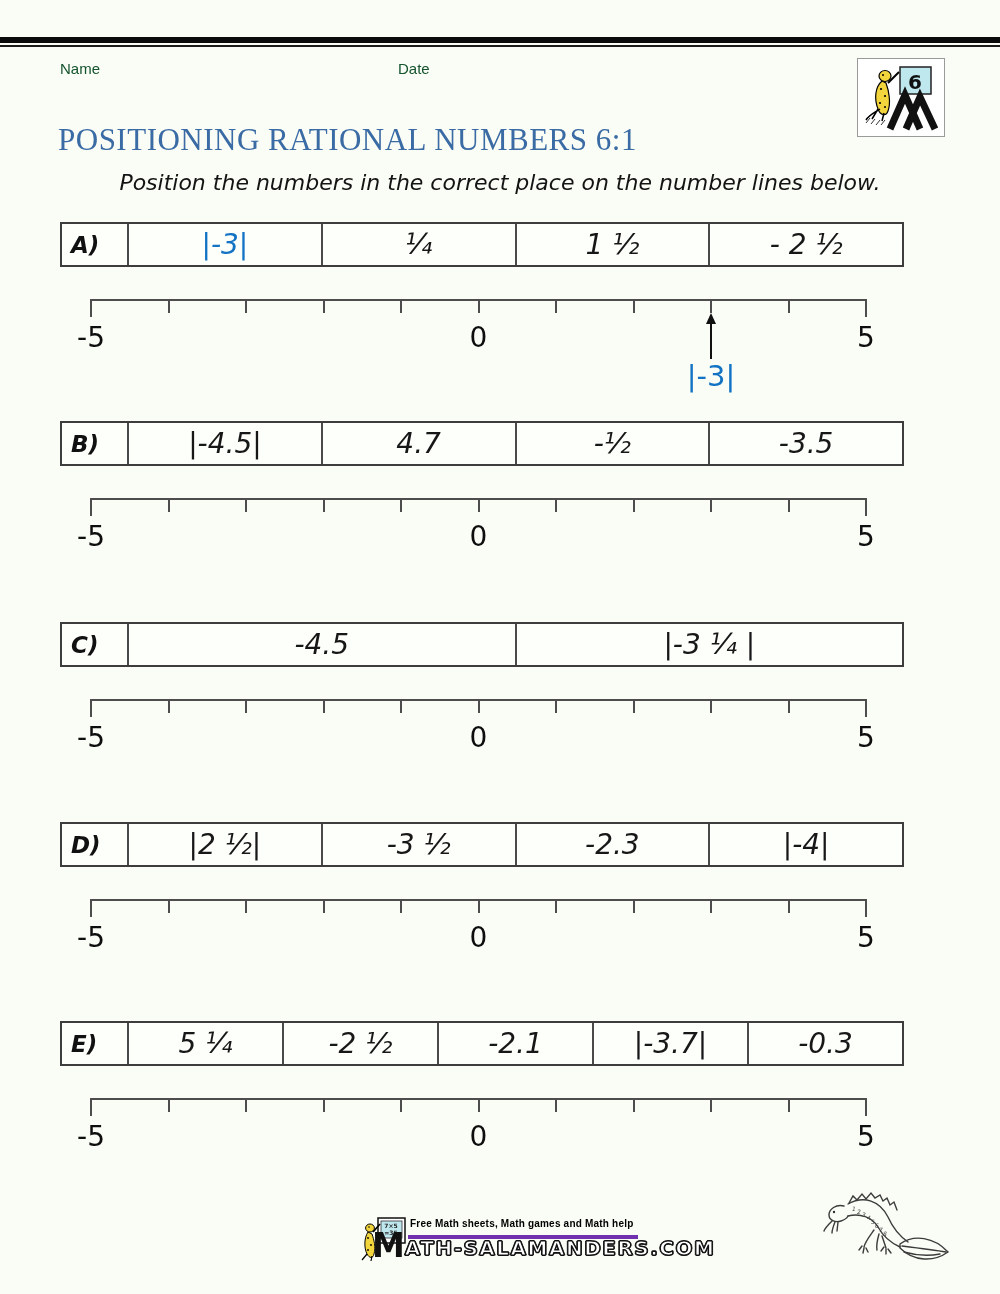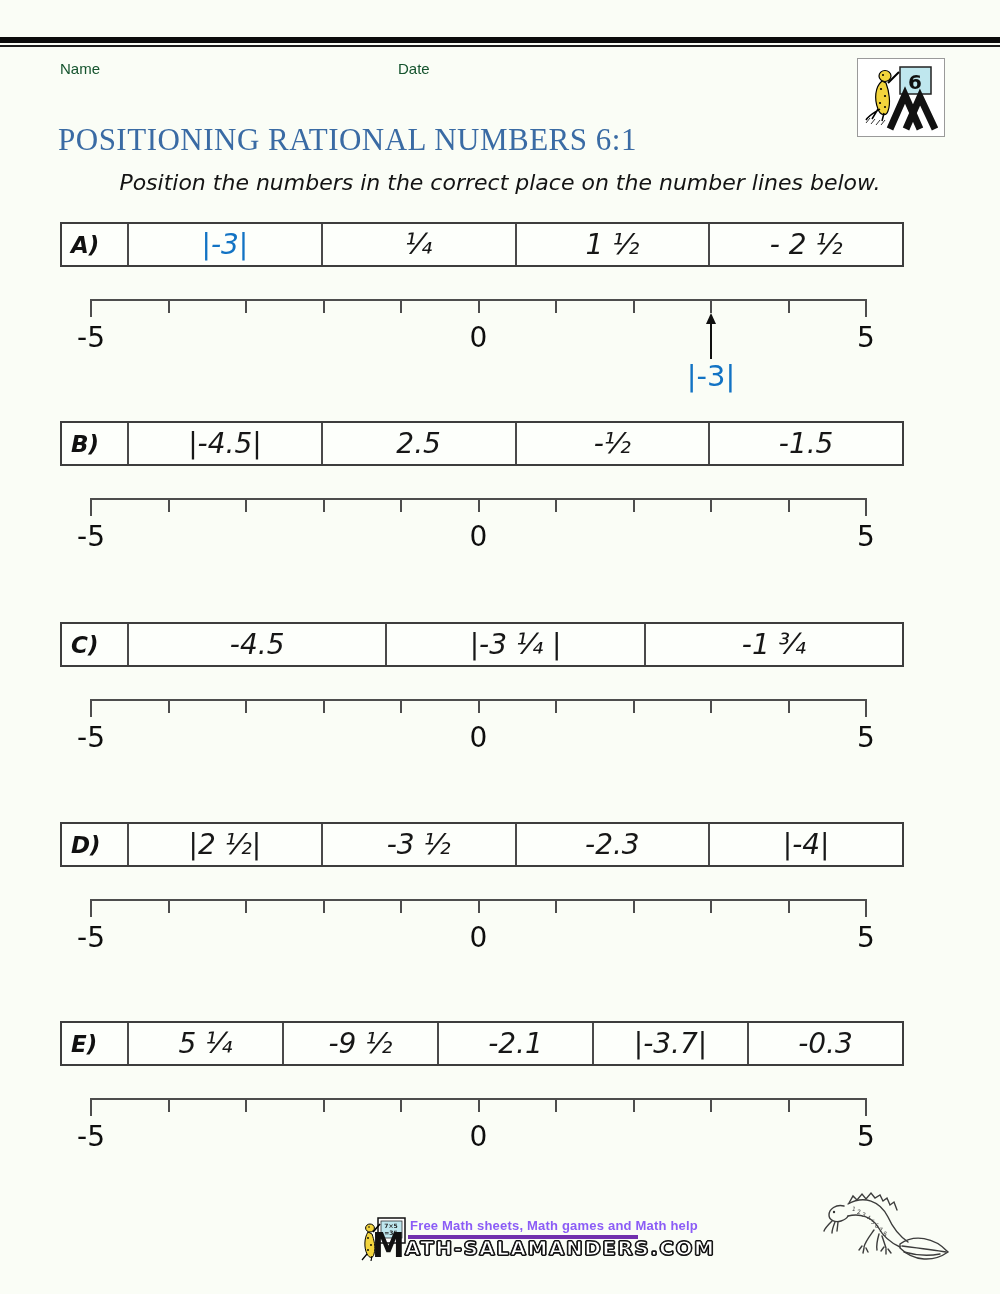--- a/index.html
+++ b/index.html
@@ -36,21 +36,21 @@
   .nl-label{position:absolute;top:22px;transform:translateX(-50%);font-family:"DejaVu Sans",sans-serif;font-size:28px;color:#0e0e0e;}
 
   
   .answer{position:absolute;top:14px;width:0;}
   .arrow-head{position:absolute;left:-5px;top:0;width:0;height:0;border-left:5px solid transparent;border-right:5px solid transparent;border-bottom:11px solid #101010;}
   .arrow-stem{position:absolute;left:-1px;top:9px;width:2px;height:37px;background:#101010;}
   .answer-label{position:absolute;top:46px;left:0;transform:translateX(-50%);font-family:"DejaVu Sans",sans-serif;font-size:29px;color:#1273c4;white-space:nowrap;}
 
   
   .footer-logo{left:358px;top:1216px;width:50px;height:46px;}
-  .footer-tagline{left:410px;top:1218px;font-size:13px;font-weight:bold;color:#8b5cf6;letter-spacing:0.2px;}
+  .footer-tagline{left:410px;top:1218px;font-size:10px;font-weight:bold;color:#000000;letter-spacing:0.2px;}
   .footer-rule{left:408px;top:1235px;width:230px;height:4px;background:#7130ad;}
   .footer-site{left:372px;top:1229px;white-space:nowrap;font-family:"DejaVu Sans",sans-serif;font-weight:bold;}
   .site-first{font-size:33px;color:#111;vertical-align:bottom;line-height:34px;}
   .site-rest{font-size:20px;letter-spacing:1.5px;color:#fff;vertical-align:bottom;line-height:30px;
     -webkit-text-stroke:1.2px #111;
     text-shadow:-1px 0 #111,1px 0 #111,0 -1px #111,0 1px #111;}
   .sketch{left:822px;top:1184px;}
 </style>
 </head>
 <body>
@@ -114,23 +114,23 @@
       <div class="tick" style="left: 80%;"></div>
       <div class="tick" style="left: 90%;"></div>
       <div class="tick end" style="left: 100%;"></div>
     </div>
 </section>
 
 <section class="abs qsection" style="top:421px">
   <div class="qtable">
     <div class="cell lbl">B)</div>
     <div class="cell val">|-4.5|</div>
-    <div class="cell val">2.5</div>
+    <div class="cell val">4.7</div>
     <div class="cell val">-½</div>
-    <div class="cell val">-1.5</div>
+    <div class="cell val">-3.5</div>
   </div>
   <div class="numline">
     <div class="nl-line"></div>
     <span class="nl-label" style="left:0%">-5</span>
     <span class="nl-label" style="left:50%">0</span>
     <span class="nl-label" style="left:100%">5</span>
   <div class="tick end" style="left: 0%;"></div>
       <div class="tick" style="left: 10%;"></div>
       <div class="tick" style="left: 20%;"></div>
       <div class="tick" style="left: 30%;"></div>
@@ -142,21 +142,20 @@
       <div class="tick" style="left: 90%;"></div>
       <div class="tick end" style="left: 100%;"></div>
     </div>
 </section>
 
 <section class="abs qsection" style="top:622px">
   <div class="qtable">
     <div class="cell lbl">C)</div>
     <div class="cell val">-4.5</div>
     <div class="cell val">|-3 ¼ |</div>
-    <div class="cell val">-1 ¾</div>
   </div>
   <div class="numline">
     <div class="nl-line"></div>
     <span class="nl-label" style="left:0%">-5</span>
     <span class="nl-label" style="left:50%">0</span>
     <span class="nl-label" style="left:100%">5</span>
   <div class="tick end" style="left: 0%;"></div>
       <div class="tick" style="left: 10%;"></div>
       <div class="tick" style="left: 20%;"></div>
       <div class="tick" style="left: 30%;"></div>
@@ -194,21 +193,21 @@
       <div class="tick" style="left: 80%;"></div>
       <div class="tick" style="left: 90%;"></div>
       <div class="tick end" style="left: 100%;"></div>
     </div>
 </section>
 
 <section class="abs qsection" style="top:1021px">
   <div class="qtable">
     <div class="cell lbl">E)</div>
     <div class="cell val">5 ¼</div>
-    <div class="cell val">-9 ½</div>
+    <div class="cell val">-2 ½</div>
     <div class="cell val">-2.1</div>
     <div class="cell val">|-3.7|</div>
     <div class="cell val">-0.3</div>
   </div>
   <div class="numline">
     <div class="nl-line"></div>
     <span class="nl-label" style="left:0%">-5</span>
     <span class="nl-label" style="left:50%">0</span>
     <span class="nl-label" style="left:100%">5</span>
   <div class="tick end" style="left: 0%;"></div>

